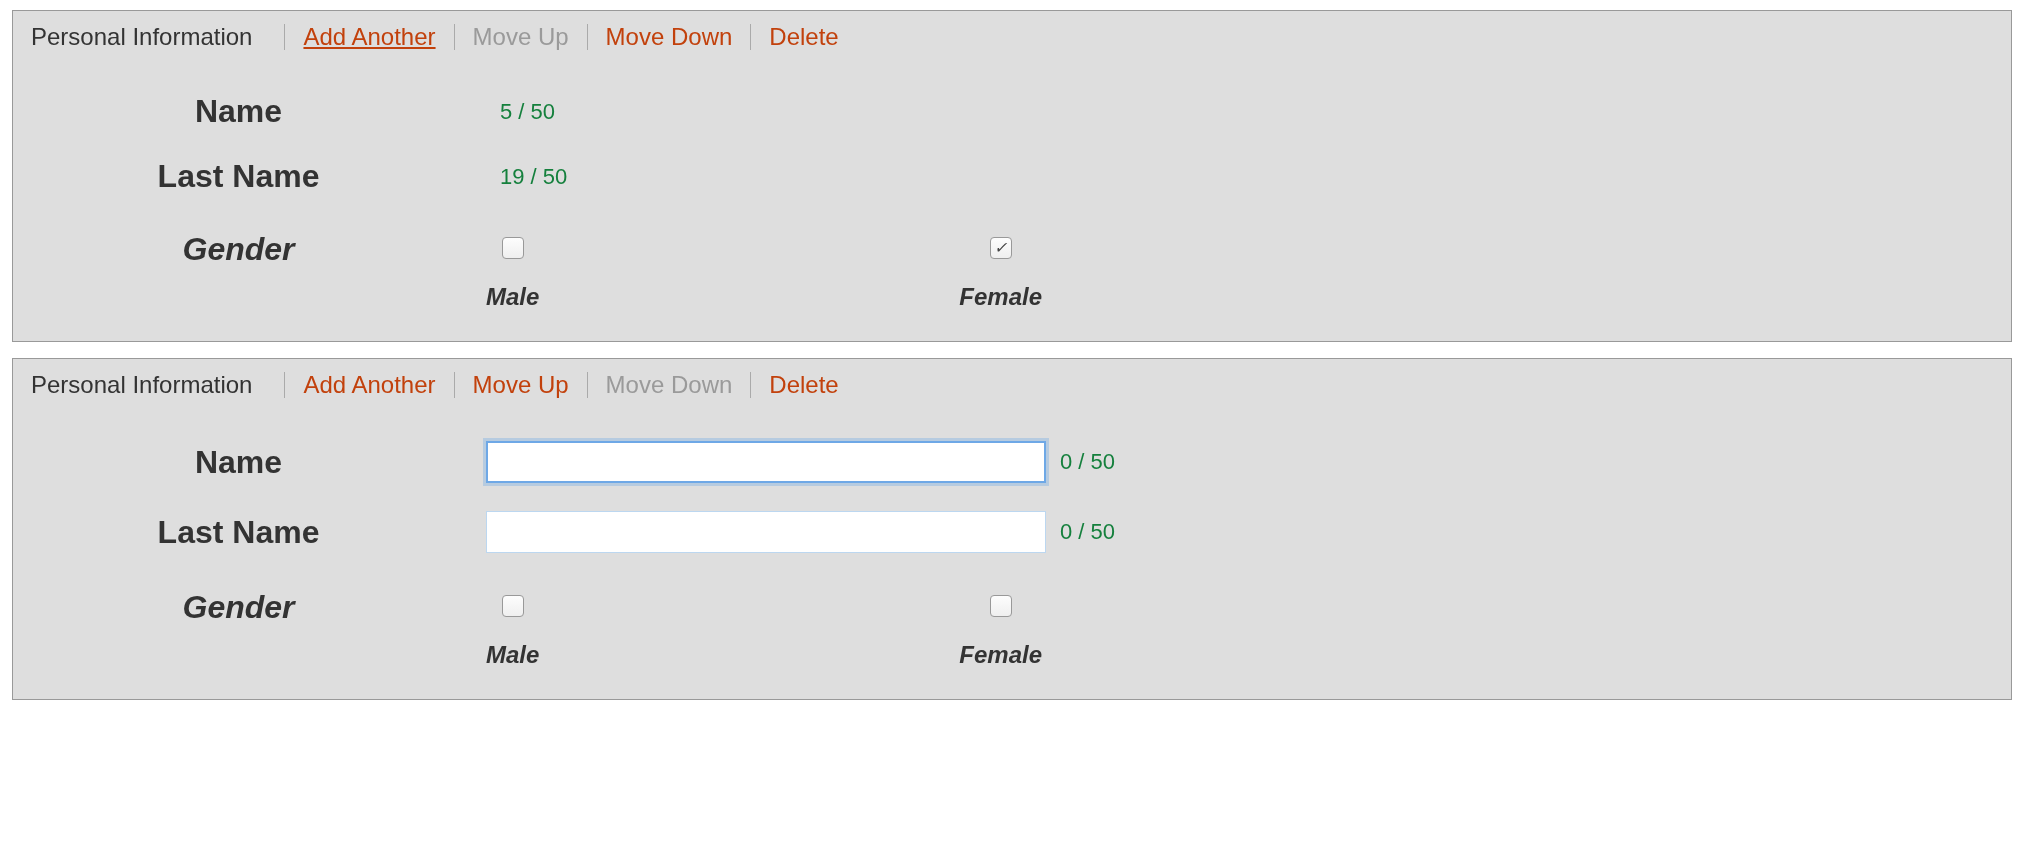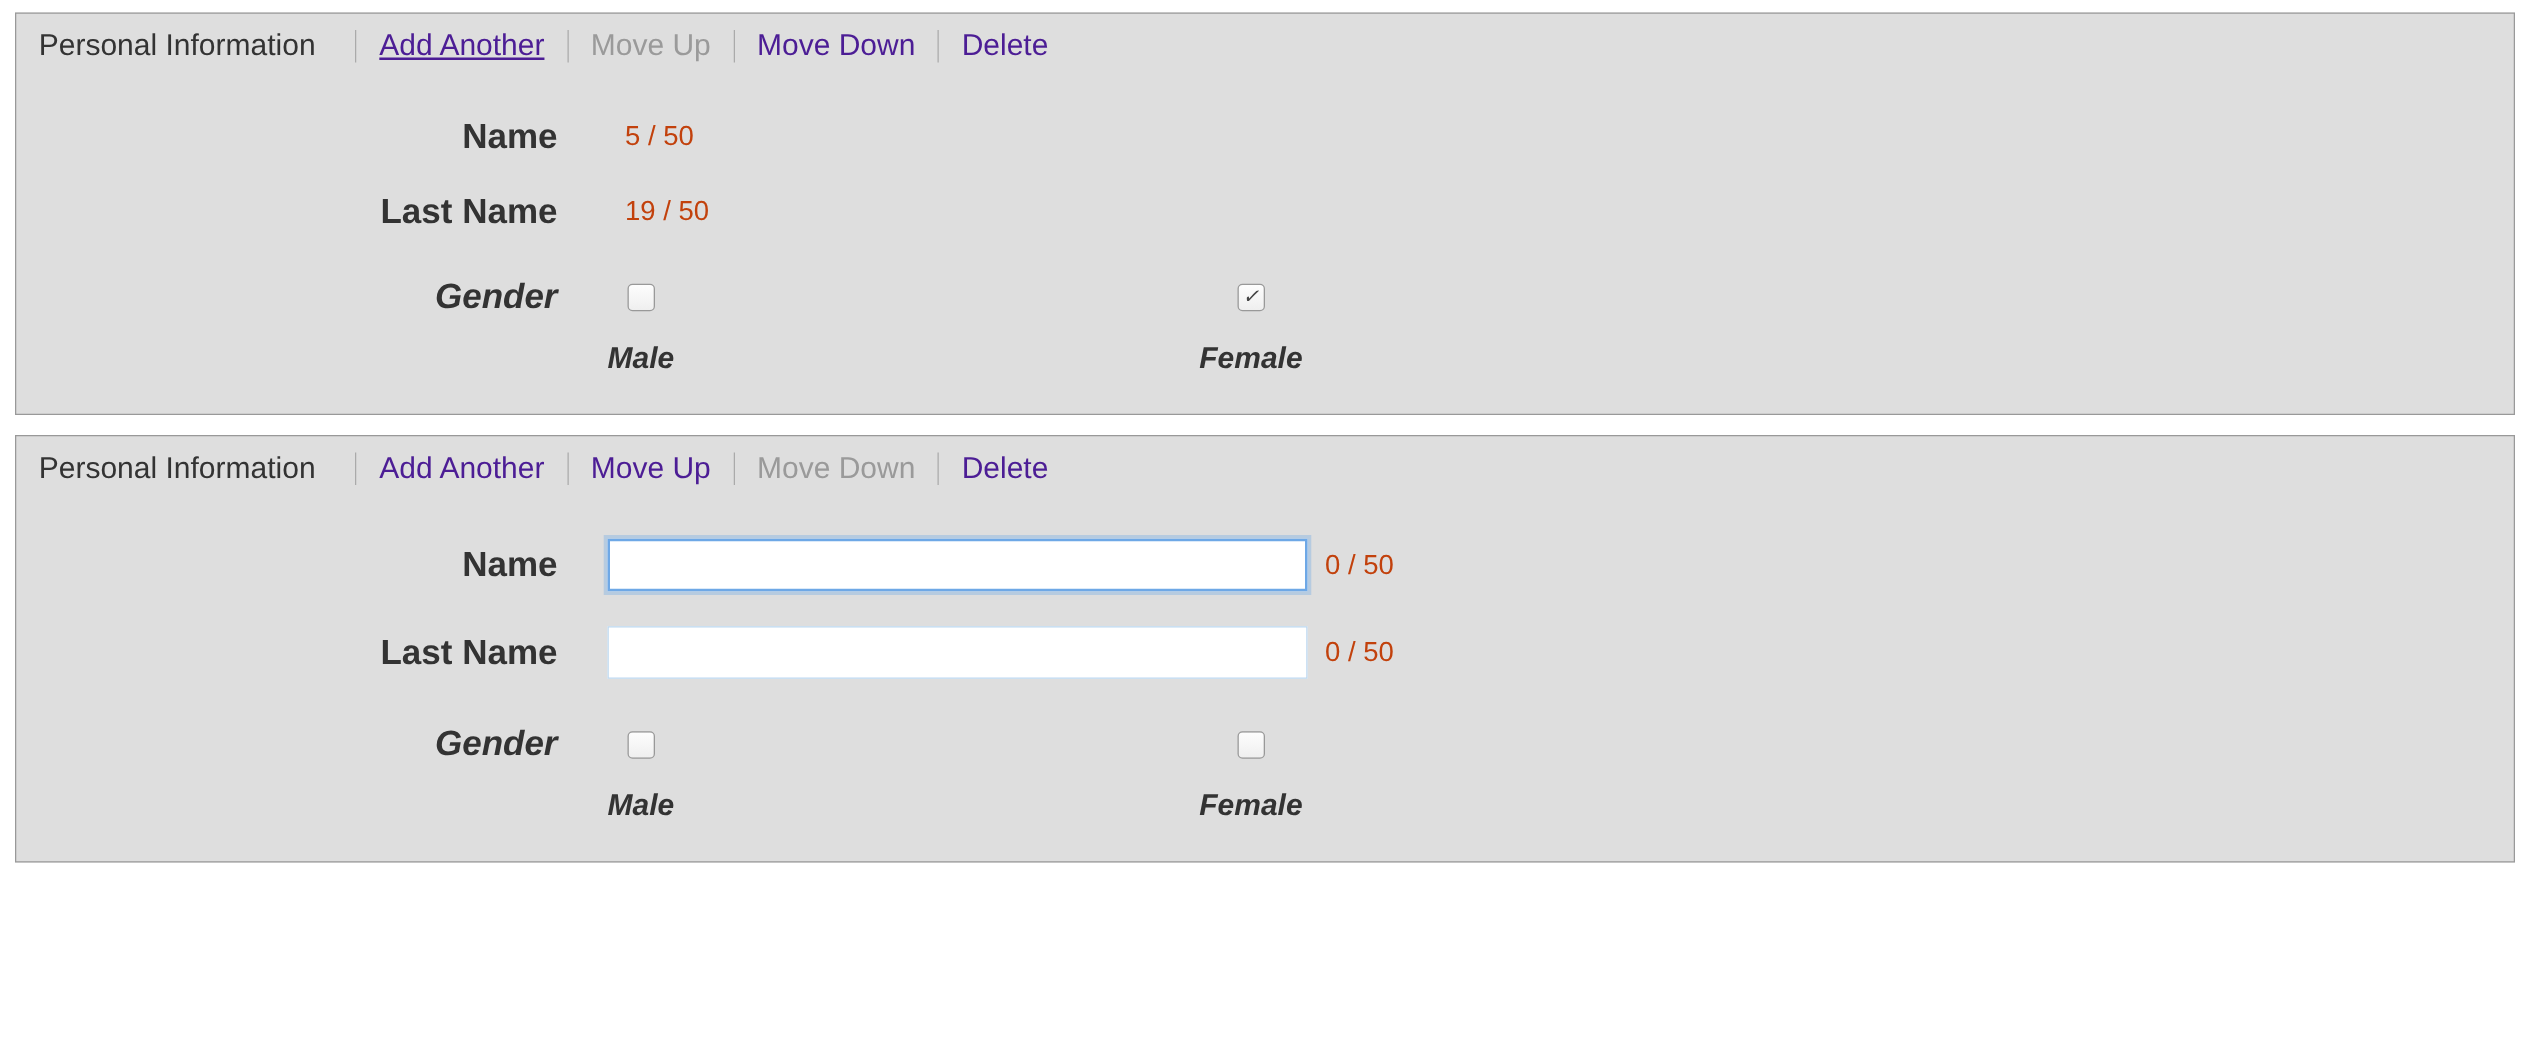--- a/index.html
+++ b/index.html
@@ -34,60 +34,60 @@
   }
   .sep {
     display: inline-block;
     width: 1px;
     height: 26px;
     background: #aaa;
     margin: 0 18px;
     vertical-align: middle;
   }
   .link {
-    color: #4c1d95;
+    color: #c2410c;
     cursor: pointer;
   }
   .link.underline {
     text-decoration: underline;
   }
   .link.disabled {
     color: #9a9a9a;
     cursor: default;
     text-decoration: none;
   }
   .form-row {
     display: flex;
     align-items: center;
     margin-top: 28px;
   }
   .form-label {
     width: 455px;
-    text-align: right;
+    text-align: center;
     font-weight: 700;
     color: #333;
     padding-right: 40px;
-    font-size: 28px;
+    font-size: 32px;
   }
   .text-input {
     width: 560px;
     height: 42px;
     border: 1px solid #bcd7f0;
     background: #fff;
     font-size: 22px;
     padding: 4px 8px;
     color: #222;
     outline: none;
   }
   .text-input.focused {
     border: 2px solid #6ea8e6;
     box-shadow: 0 0 0 3px rgba(110,168,230,0.35);
   }
   .counter {
-    color: #c2410c;
+    color: #15803d;
     font-size: 22px;
     margin-left: 14px;
     white-space: nowrap;
   }
   .gender-row {
     display: flex;
     align-items: flex-start;
     margin-top: 36px;
     font-style: italic;
   }

